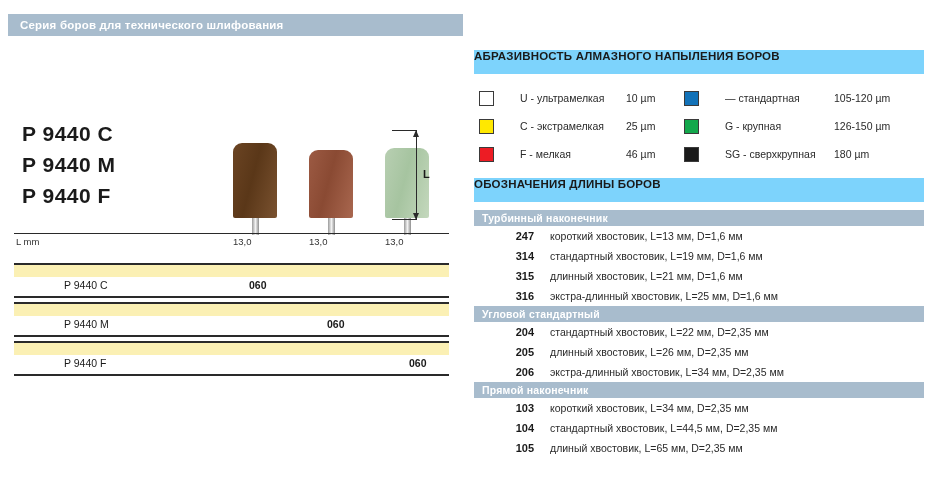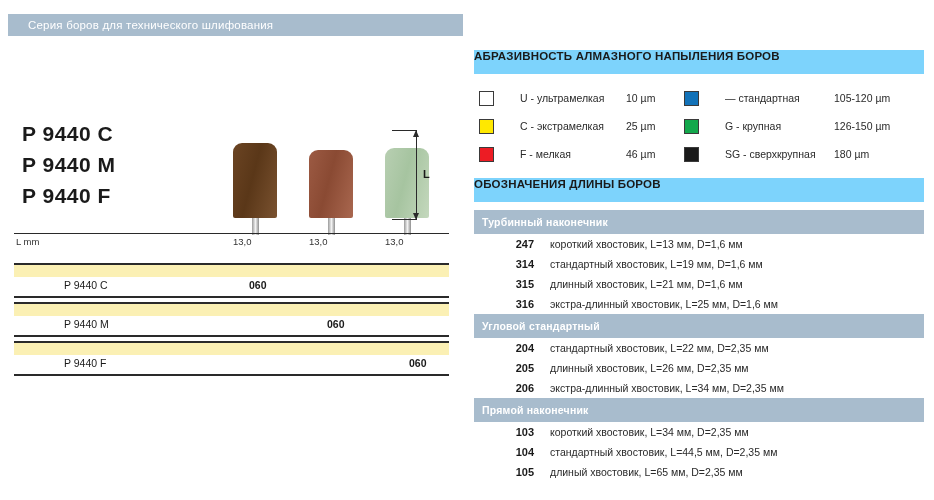--- a/index.html
+++ b/index.html
@@ -13,22 +13,22 @@
   }
   .page{position:relative;width:934px;height:500px;}
 
   
   .title-bar{
     position:absolute;left:8px;top:14px;width:455px;height:22px;
     background:#a8bccd;
     display:flex;align-items:center;
   }
   .title-bar .t{
-    color:#ffffff;font-size:11.5px;font-weight:normal;letter-spacing:.2px;
-    padding-left:20px;
+    color:#ffffff;font-size:11.5px;font-weight:bold;letter-spacing:.2px;
+    padding-left:12px;
   }
 
   
   .left{position:absolute;left:0;top:0;width:467px;height:500px;}
 
   .codes{position:absolute;left:22px;top:118px;}
   .code-line{
     font-size:21px;font-weight:bold;letter-spacing:.5px;
     line-height:31px;color:#1a1a1a;white-space:nowrap;
   }
@@ -107,21 +107,21 @@
   }
   .lgname{font-size:10.5px;color:#2a2a2a;margin-left:26px;white-space:nowrap;}
   .lgval{font-size:10.5px;color:#2a2a2a;position:absolute;white-space:nowrap;}
   #lgcol-l .lgval{left:152px;}
   #lgcol-r .lgval{left:155px;}
 
   #len-head{position:absolute;left:0;top:178px;width:450px;}
 
   .lentable{position:absolute;left:0;top:210px;width:450px;}
   .secbar{
-    background:#a8bccd;height:24px;display:flex;align-items:center;
+    background:#a8bccd;height:16px;display:flex;align-items:center;
     color:#ffffff;font-size:10.5px;font-weight:bold;padding-left:8px;
     letter-spacing:.2px;
   }
   .lrow{height:20px;display:flex;align-items:center;}
   .lrow .num{
     width:60px;text-align:right;padding-right:16px;
     font-size:11px;font-weight:bold;color:#1a1a1a;flex:0 0 auto;
   }
   .lrow .desc{font-size:10.5px;color:#2a2a2a;white-space:nowrap;}
 </style>

